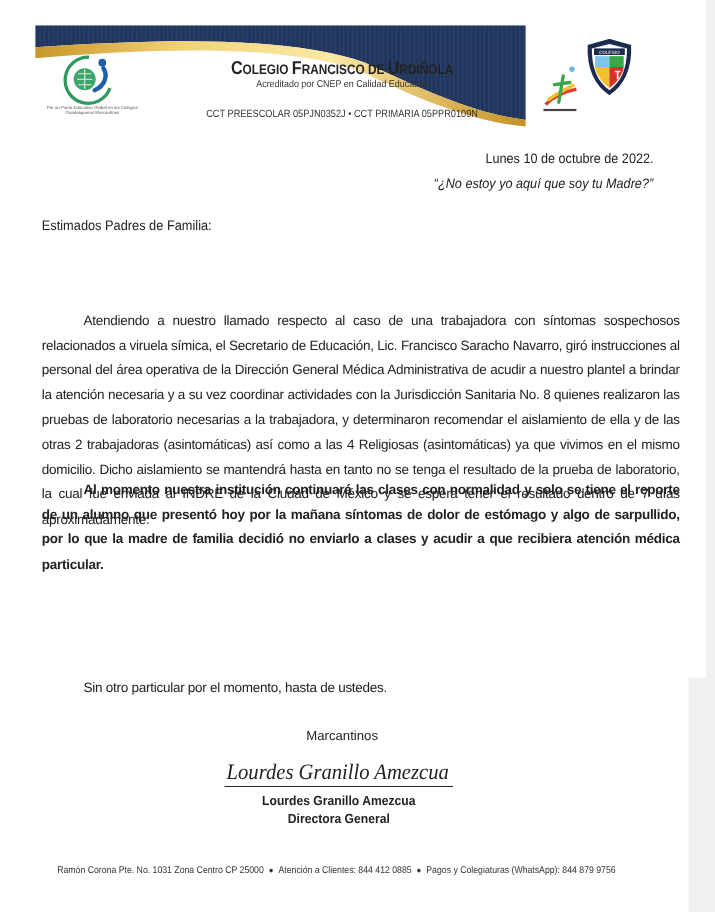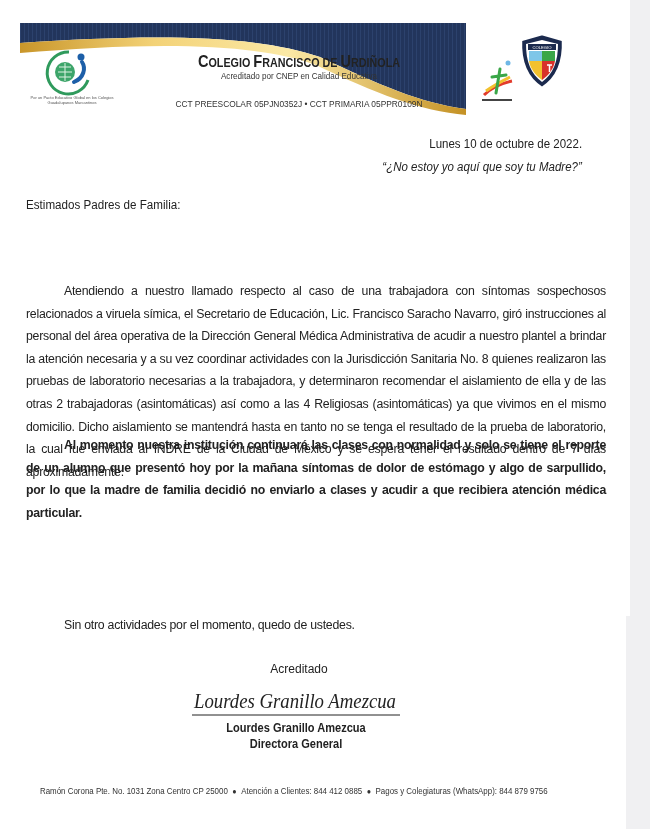--- a/index.html
+++ b/index.html
@@ -1,21 +1,21 @@
 <!DOCTYPE html>
 <html><head>
   <meta charset="utf-8">
   <style>
     * { box-sizing: border-box; margin: 0; padding: 0; }
     html, body { width: 650px; height: 829px; background: #ffffff; overflow: hidden; }
     body { position: relative; font-family: "Liberation Sans", sans-serif; color: #1e1e1e; }
 
     .side-strip { position: absolute; left: 626px; top: 0; width: 24px; height: 829px; background: #f0f0f2; }
 
-    .page { position: absolute; left: 4px; top: 0; width: 626px; height: 616px; background: #fff; }
+    .page { position: absolute; left: 16px; top: 0; width: 626px; height: 616px; background: #fff; }
 
     
     .banner { position: absolute; left: 16px; top: 23px; width: 446px; height: 97px; }
     .banner svg { position: absolute; left: 0; top: 0; }
 
     .logo-left { position: absolute; left: 40px; top: 48px; width: 50px; height: 50px; }
     .logo-left-caption { position: absolute; left: 22px; top: 95px; width: 92px; font-size: 4px; line-height: 5px; color: #555; text-align: center; }
 
     .school-title { position: absolute; left: 150px; top: 52px; width: 290px; text-align: center; font-weight: bold; font-size: 17px; letter-spacing: 0px; color: #222; font-family: "Liberation Sans Narrow", "Liberation Sans", sans-serif; transform: scaleX(0.86); transform-origin: center; }
     .school-title .sc { font-size: 12.5px; }
@@ -107,23 +107,23 @@
     <path d="M29,33 H34 M31.5,33 V40" stroke="#ffffff" stroke-width="1.5"></path>
   </svg>
 
   <div class="date-line">Lunes 10 de octubre de 2022.</div>
   <div class="motto-line">“¿No estoy yo aquí que soy tu Madre?”</div>
 
   <div class="salutation">Estimados Padres de Familia:</div>
 
   <p class="para p1">Atendiendo a nuestro llamado respecto al caso de una trabajadora con síntomas sospechosos relacionados a viruela símica, el Secretario de Educación, Lic. Francisco Saracho Navarro, giró instrucciones al personal del área operativa de la Dirección General Médica Administrativa de acudir a nuestro plantel a brindar la atención necesaria y a su vez coordinar actividades con la Jurisdicción Sanitaria No. 8 quienes realizaron las pruebas de laboratorio necesarias a la trabajadora, y determinaron recomendar el aislamiento de ella y de las otras 2 trabajadoras (asintomáticas) así como a las 4 Religiosas (asintomáticas) ya que vivimos en el mismo domicilio. Dicho aislamiento se mantendrá hasta en tanto no se tenga el resultado de la prueba de laboratorio, la cual fue enviada al INDRE de la Ciudad de México y se espera tener el resultado dentro de 7 días aproximadamente.</p>
   <p class="para p2">Al momento nuestra institución continuará las clases con normalidad y solo se tiene el reporte de un alumno que presentó hoy por la mañana síntomas de dolor de estómago y algo de sarpullido, por lo que la madre de familia decidió no enviarlo a clases y acudir a que recibiera atención médica particular.</p>
-  <p class="para p4">Sin otro actividades por el momento, quedo de ustedes.</p>
+  <p class="para p4">Sin otro particular por el momento, hasta de ustedes.</p>
 
-  <div class="closing atentamente">Acreditado</div>
+  <div class="closing atentamente">Marcantinos</div>
 
   <svg class="signature" viewBox="0 0 208 36">
     <text x="2" y="26" font-size="20" font-style="italic" font-family="Liberation Serif, serif" fill="#222" textLength="202" lengthAdjust="spacingAndGlyphs">Lourdes Granillo Amezcua</text>
     <line x1="0" y1="33" x2="208" y2="33" stroke="#222" stroke-width="1"></line>
   </svg>
   <div class="sig-name">Lourdes Granillo Amezcua</div>
   <div class="sig-role">Directora General</div>
 
   <div class="footer">
     <span>Ramón Corona Pte. No. 1031 Zona Centro CP 25000</span><span class="dot">●</span><span>Atención a Clientes: 844 412 0885</span><span class="dot">●</span><span>Pagos y Colegiaturas (WhatsApp): 844 879 9756</span>

